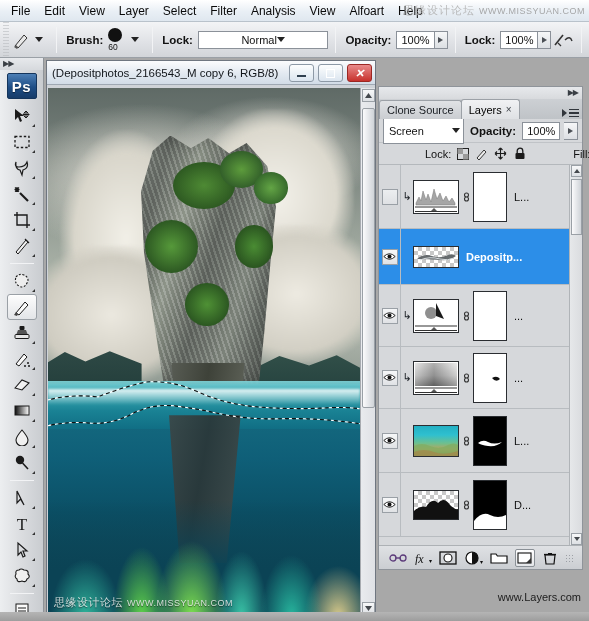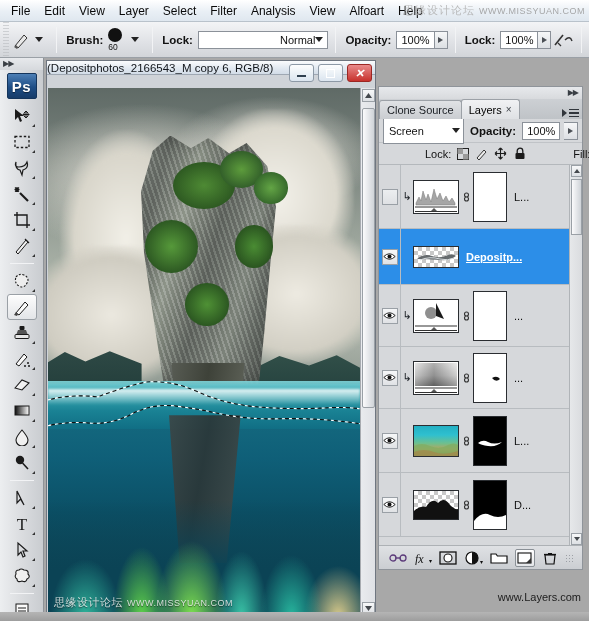--- a/index.html
+++ b/index.html
@@ -53,21 +53,21 @@
     width:0;height:0;border-left:4px solid transparent;border-right:4px solid transparent;
     border-top:5px solid #222; margin:0 6px 0 2px;
   }
   .brushprev{ display:flex; flex-direction:column; align-items:flex-start; width:26px;}
   .brushdot{ width:14px;height:14px;border-radius:50%;background:#111;}
   .brushnum{ font-size:8.5px; color:#111; line-height:9px; margin-top:1px;}
   .field{
     background:#fff; border:1px solid #8b9199; height:18px; font-size:11px;
     color:#111; display:flex; align-items:center; padding:0 4px;
   }
-  .field.mode{ width:160px; justify-content:flex-end; }
+  .field.mode{ width:160px; justify-content:center; }
   .field.num{ width:44px; justify-content:center; }
   .spinbtn{
     width:16px;height:18px;border:1px solid #8b9199;border-left:none;
     background:linear-gradient(#f6f7f8,#dcdfe3);
     display:flex;align-items:center;justify-content:center;
   }
   .tri-r{ width:0;height:0;border-top:3.5px solid transparent;border-bottom:3.5px solid transparent;
           border-left:5px solid #4b4f55;}
   .airbrush{ width:28px;height:24px;display:flex;align-items:center;justify-content:center;}
 
@@ -107,24 +107,24 @@
   .tool svg{ display:block; }
   .tb-div{ width:24px;height:1px;background:#a9adb2;margin:4px auto;
            border-bottom:1px solid #f2f3f5;}
 
   
   .docwin{
     position:absolute; left:46px; top:60px; width:330px; height:556px;
     background:#cfd3d8; border:1px solid #6f7680;
   }
   .doctitle{
-    height:14px;
+    height:24px;
     background:linear-gradient(#fbfcfd,#e2e9f1 55%,#d2dce7);
     border-bottom:1px solid #9fa8b3;
-    display:flex; align-items:center; position:relative;
+    display:flex; align-items:center; padding-left:5px; position:relative;
   }
   .doctitle .t{ font-size:11.5px; color:#12161b; white-space:nowrap; }
   .winbtns{ position:absolute; right:3px; top:3px; display:flex; gap:4px; }
   .wbtn{
     width:25px;height:18px;border:1px solid #8d99a6;border-radius:3px;
     background:linear-gradient(#fdfefe,#dbe5ef);
     display:flex;align-items:center;justify-content:center;
   }
   .wbtn.close{ background:linear-gradient(#e98b8b,#c7322d); border-color:#9b2723; }
   .wbtn .m{ width:9px;height:2px;background:#30404f;margin-top:6px;}
@@ -316,21 +316,21 @@
       linear-gradient(45deg,#c8c8c8 25%,transparent 25%,transparent 75%,#c8c8c8 75%);
     background-size:8px 8px; background-position:0 0,4px 4px; background-color:#fff;
   }
   .linkico{ width:10px; margin:0 2px; display:flex;align-items:center;justify-content:center;}
   .maskthumb{
     width:34px;height:50px; border:1px solid #2a2d31; background:#fff; flex:0 0 auto;
   }
   .layername{
     margin-left:7px; font-size:11px; color:#111; white-space:nowrap; overflow:hidden;
   }
-  .layerrow.selected .layername{ color:#fff; text-decoration:underline; font-weight:bold; }
+  .layerrow.selected .layername{ color:#fff; font-weight:bold; }
   .panelscroll{
     position:absolute; right:0; top:78px; width:13px; bottom:24px;
     background:linear-gradient(to right,#e6e8ea,#dadcdf);
     border-left:1px solid #b0b4b8;
   }
   .panelscroll .pthumb{
     position:absolute; left:1px; top:14px; width:11px;height:56px;
     background:linear-gradient(to right,#fbfbfc,#cfd3d8); border:1px solid #9aa0a6;
   }
   .panelscroll .parrow{ position:absolute; left:1px; width:11px;height:12px;

